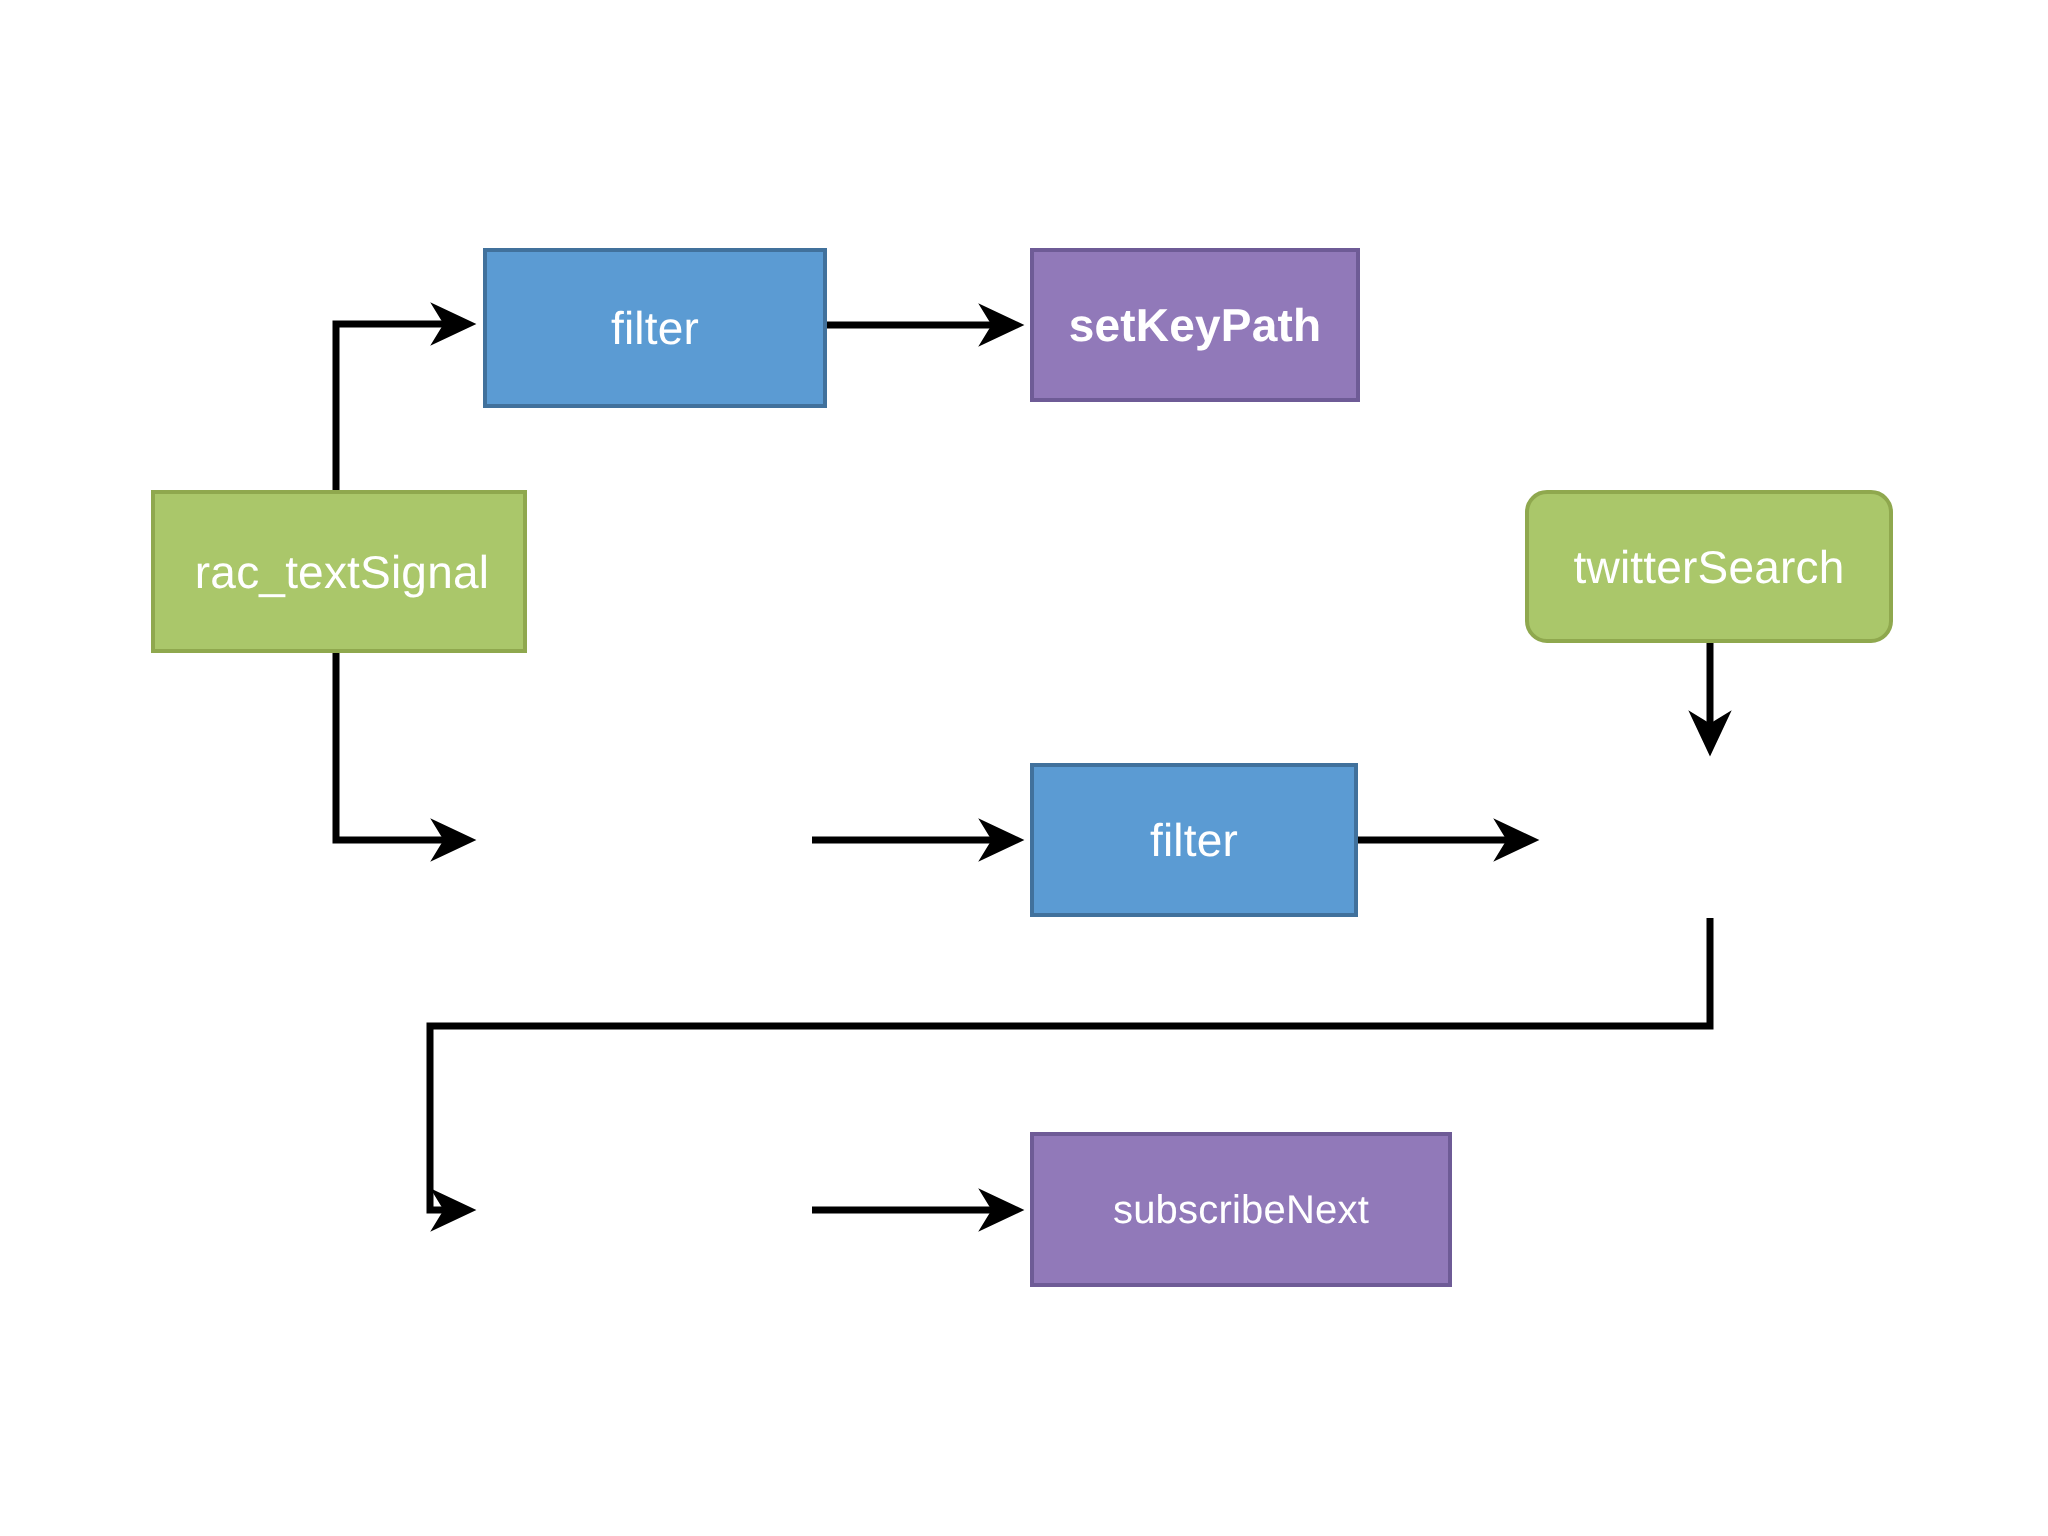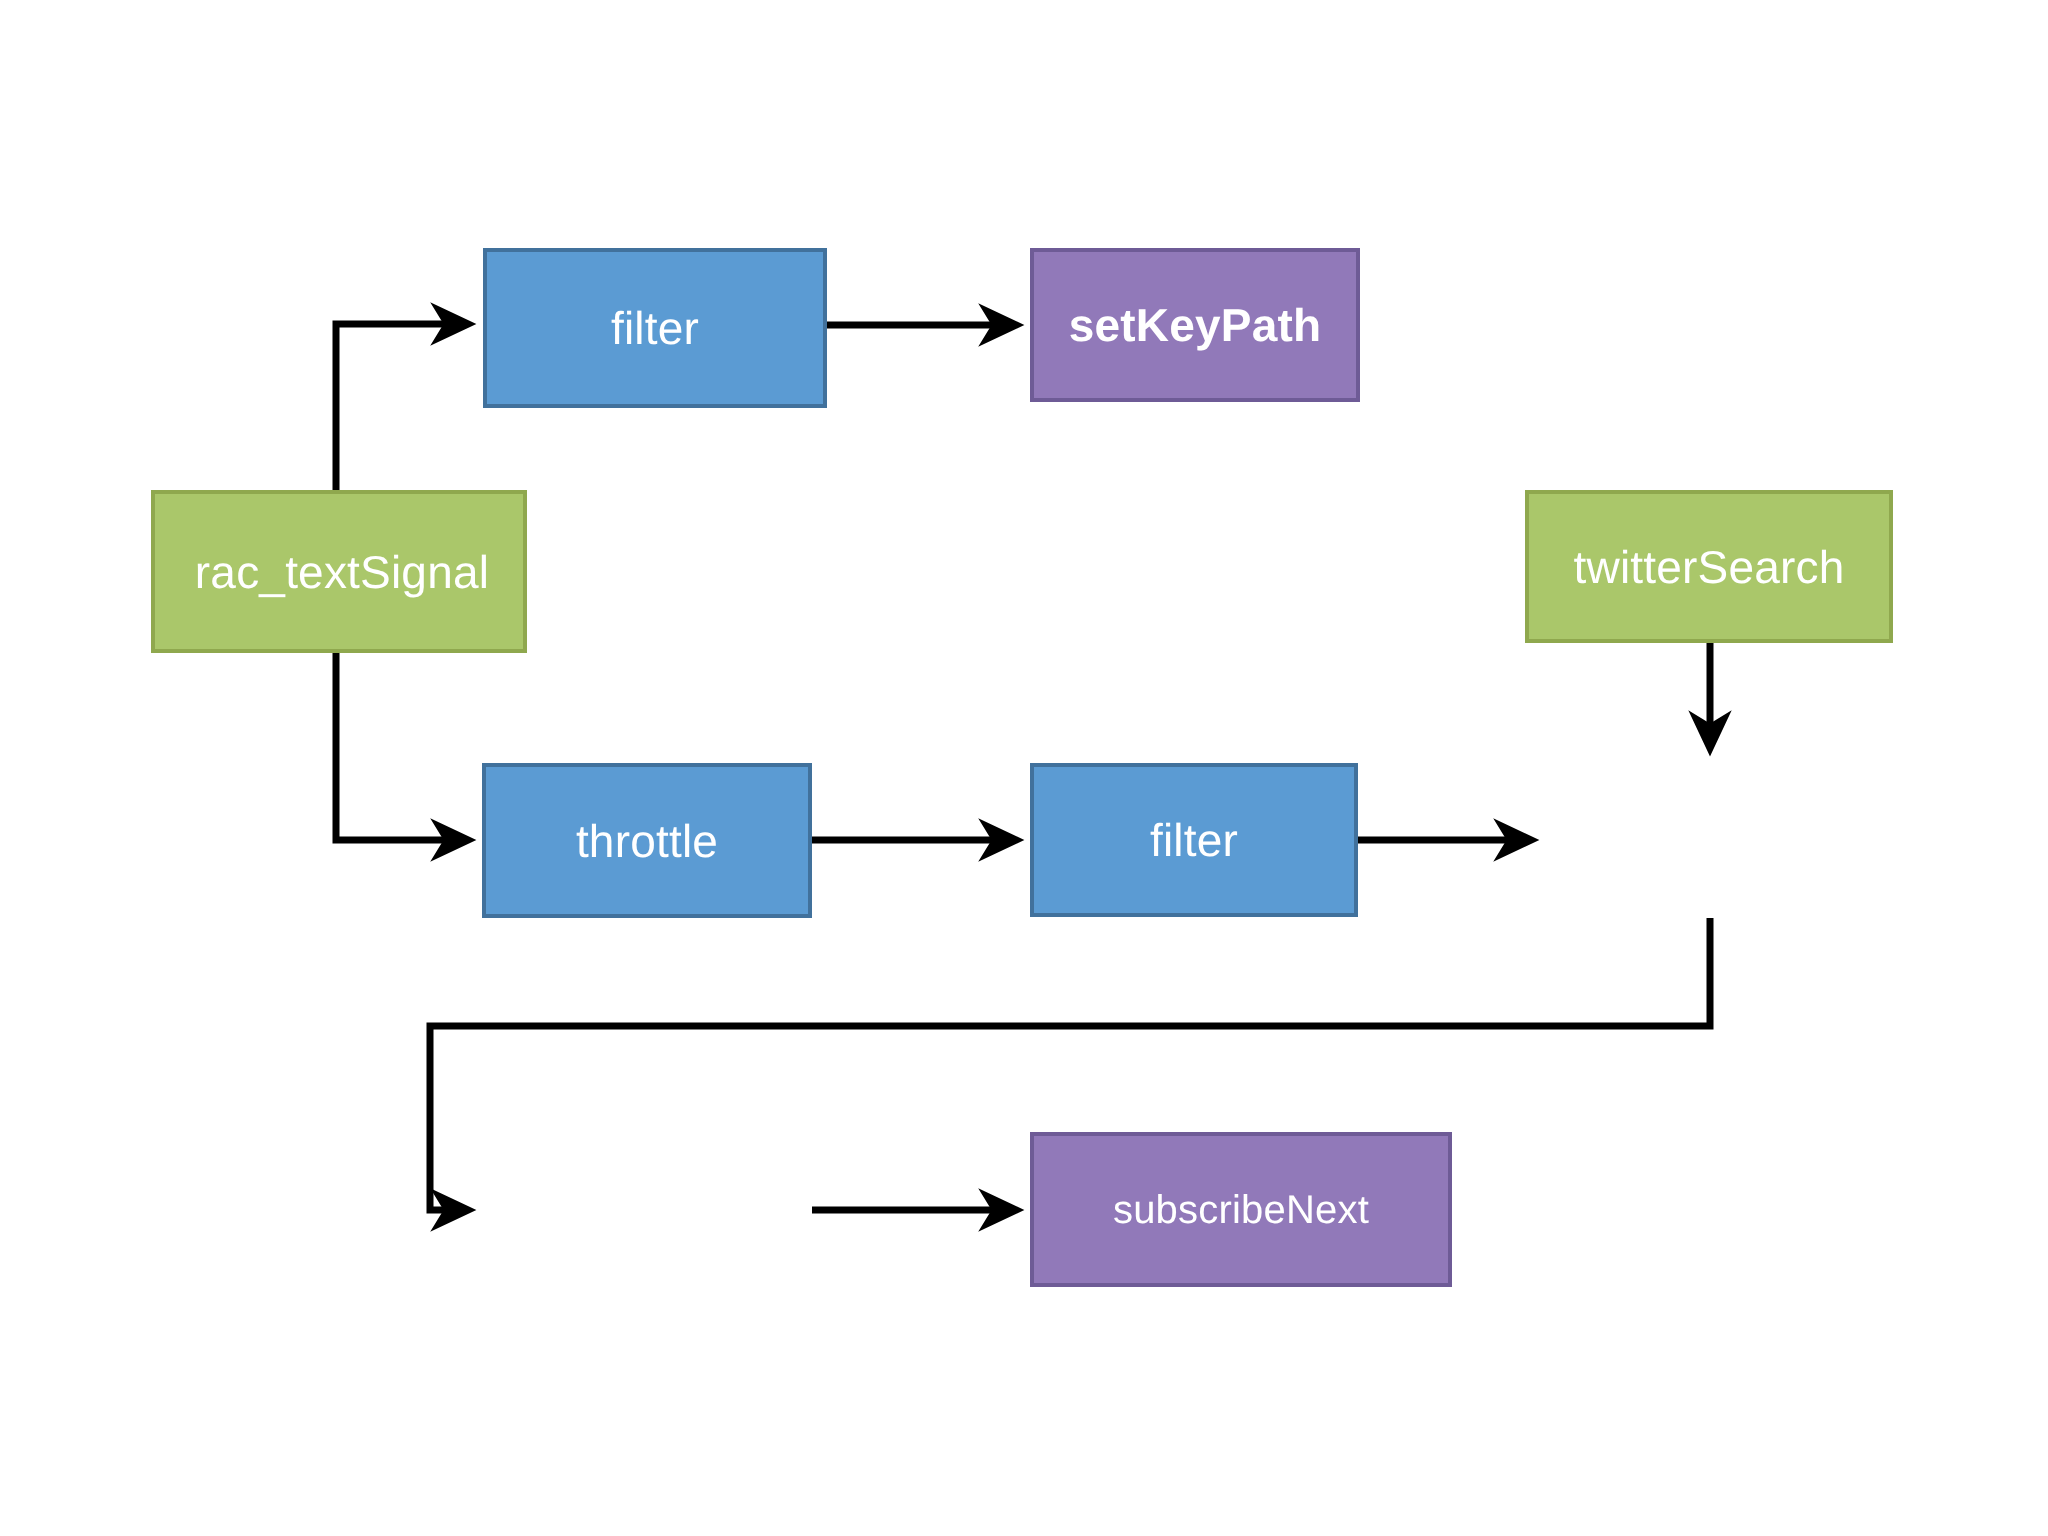--- a/index.html
+++ b/index.html
@@ -86,27 +86,24 @@
   </div>
 
   <div class="node node-blue" style="left: 483px; top: 248px; width: 344px; height: 160px; font-size: 46px;">
     <span class="label">filter</span>
   </div>
 
   <div class="node node-purple" style="left: 1030px; top: 248px; width: 330px; height: 154px; font-size: 46px; font-weight: bold;">
     <span class="label">setKeyPath</span>
   </div>
 
-  <div class="node node-green" style="left: 1525px; top: 490px; width: 368px; height: 153px; font-size: 46px;">
+  <div class="node node-green" style="left: 1525px; top: 490px; width: 368px; height: 153px; font-size: 46px; border-radius: 22px;">
     <span class="label">twitterSearch</span>
   </div>
 
-  <div class="node node-blue" style="left: 482px; top: 763px; width: 330px; height: 155px; font-size: 46px;">
-    <span class="label">throttle</span>
-  </div>
 
   <div class="node node-blue" style="left: 1030px; top: 763px; width: 328px; height: 154px; font-size: 46px;">
     <span class="label">filter</span>
   </div>
 
 
 
   <div class="node node-purple" style="left: 1030px; top: 1132px; width: 422px; height: 155px; font-size: 40px;">
     <span class="label">subscribeNext</span>
   </div>

